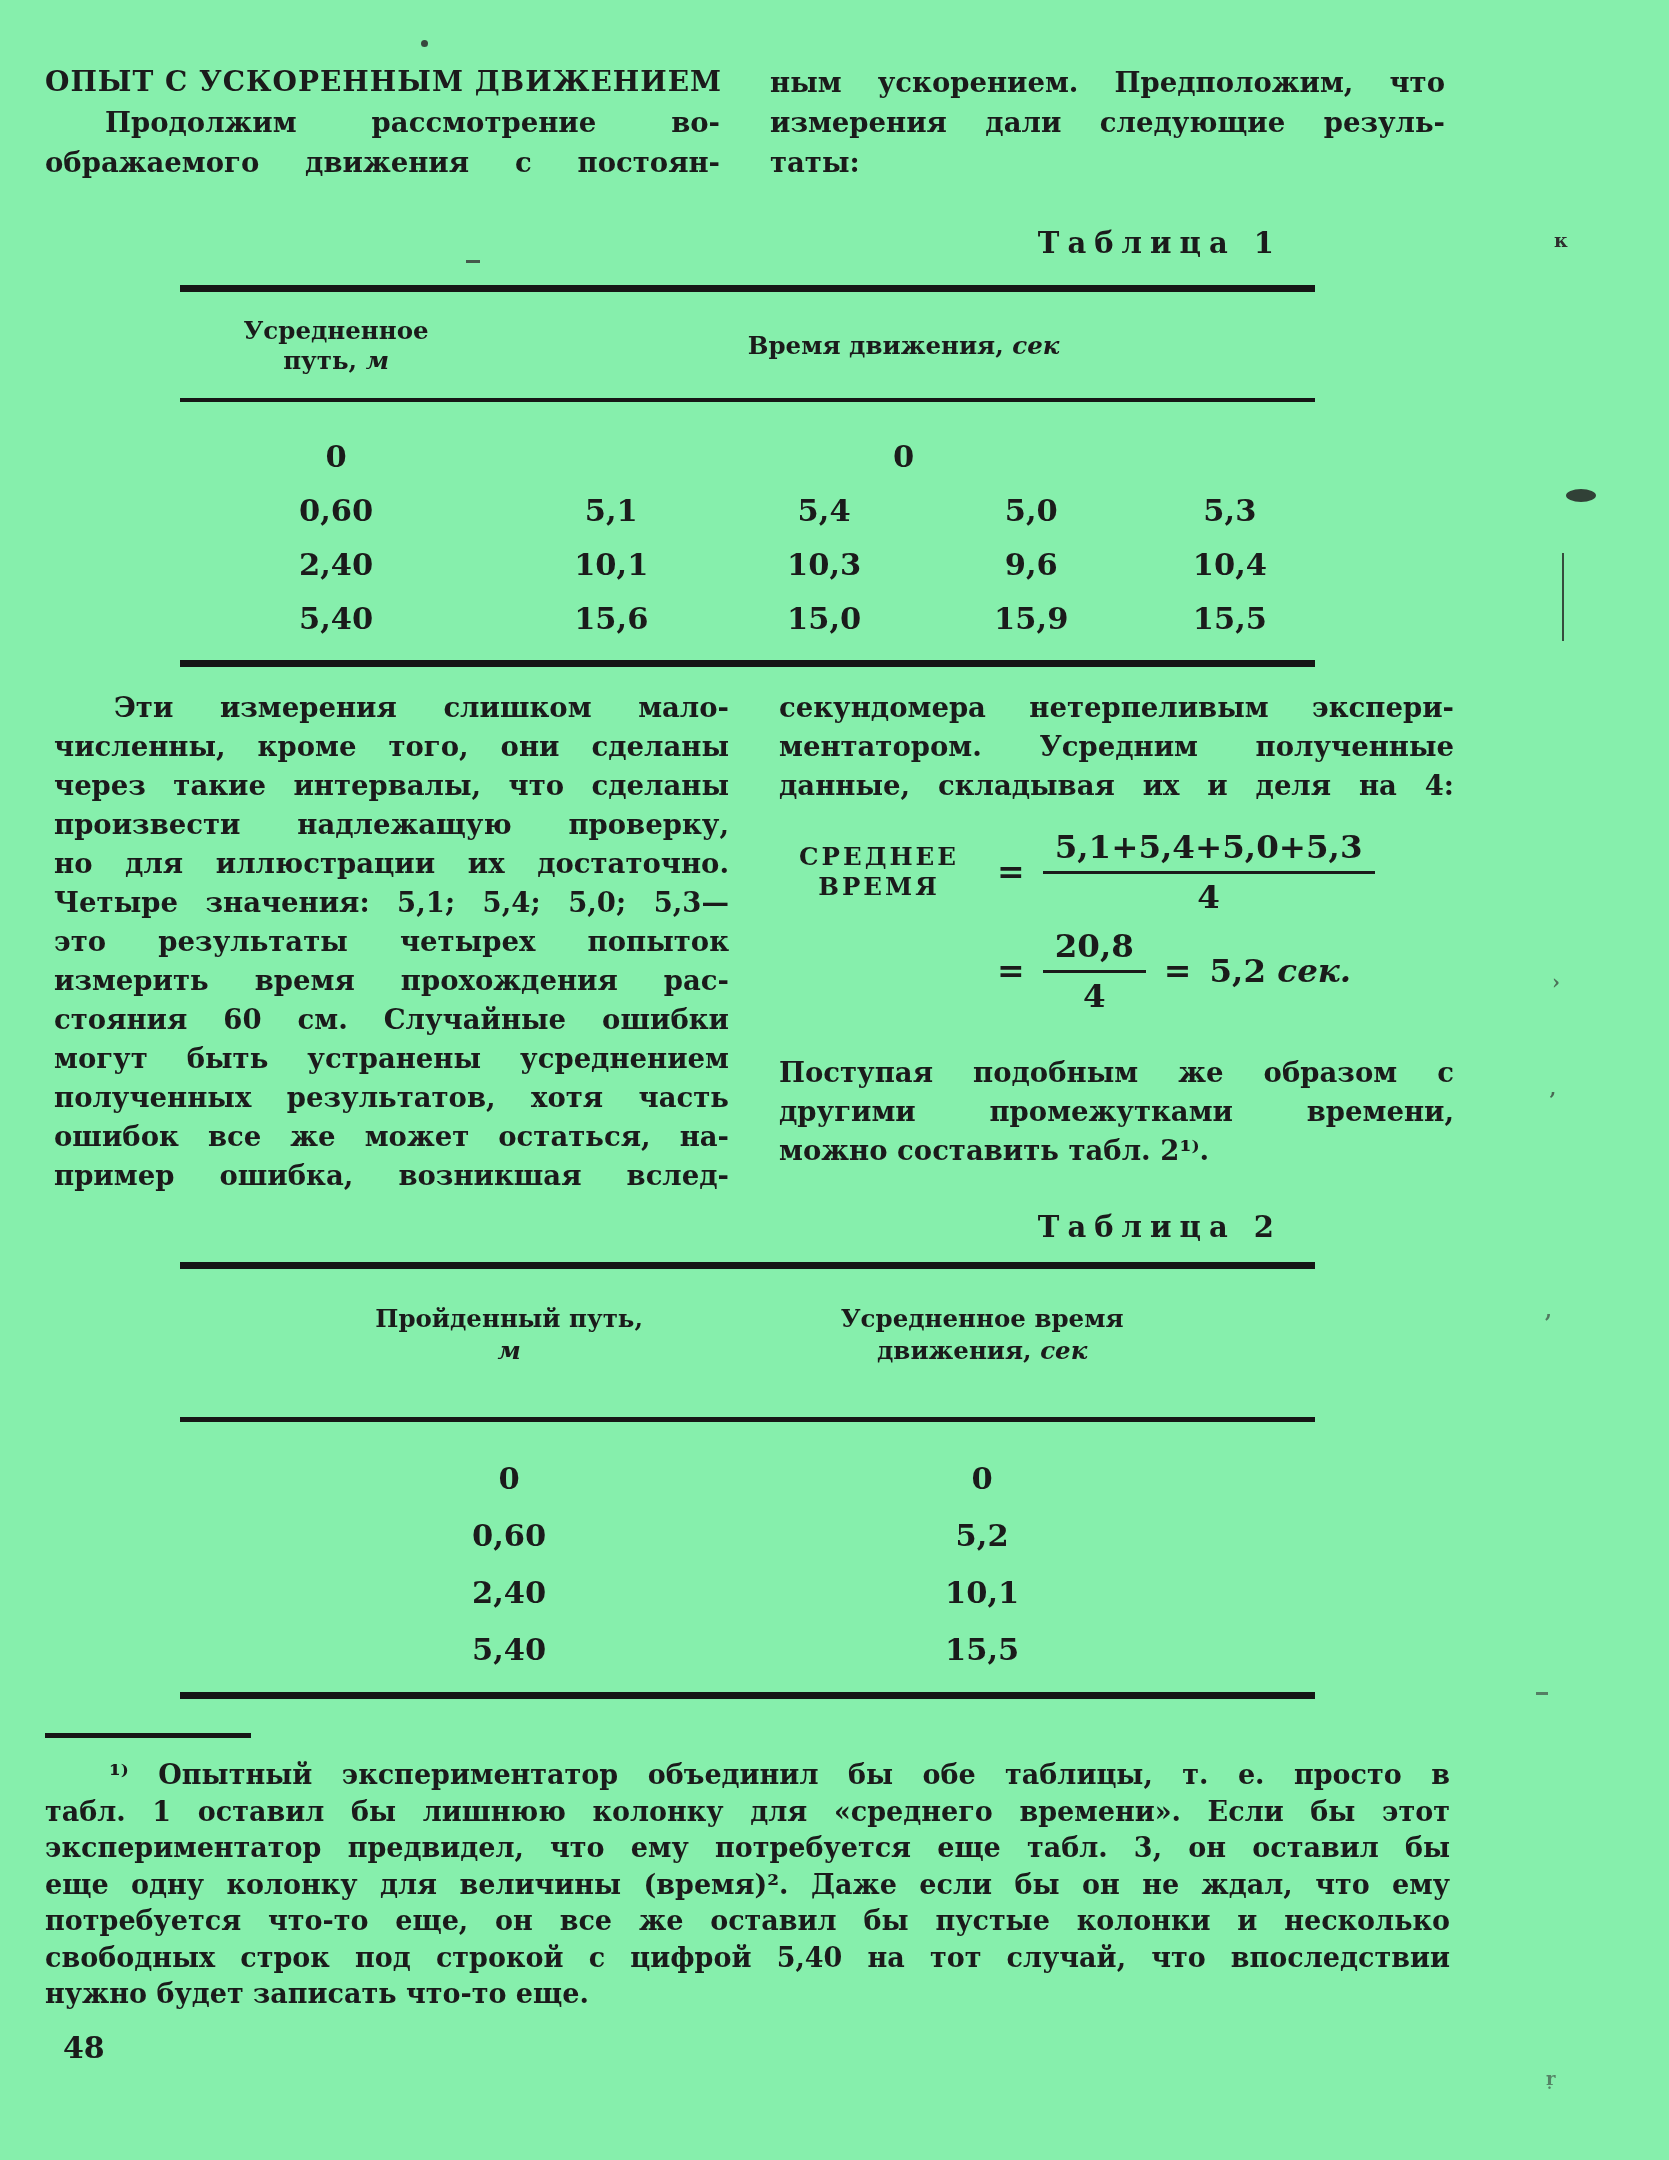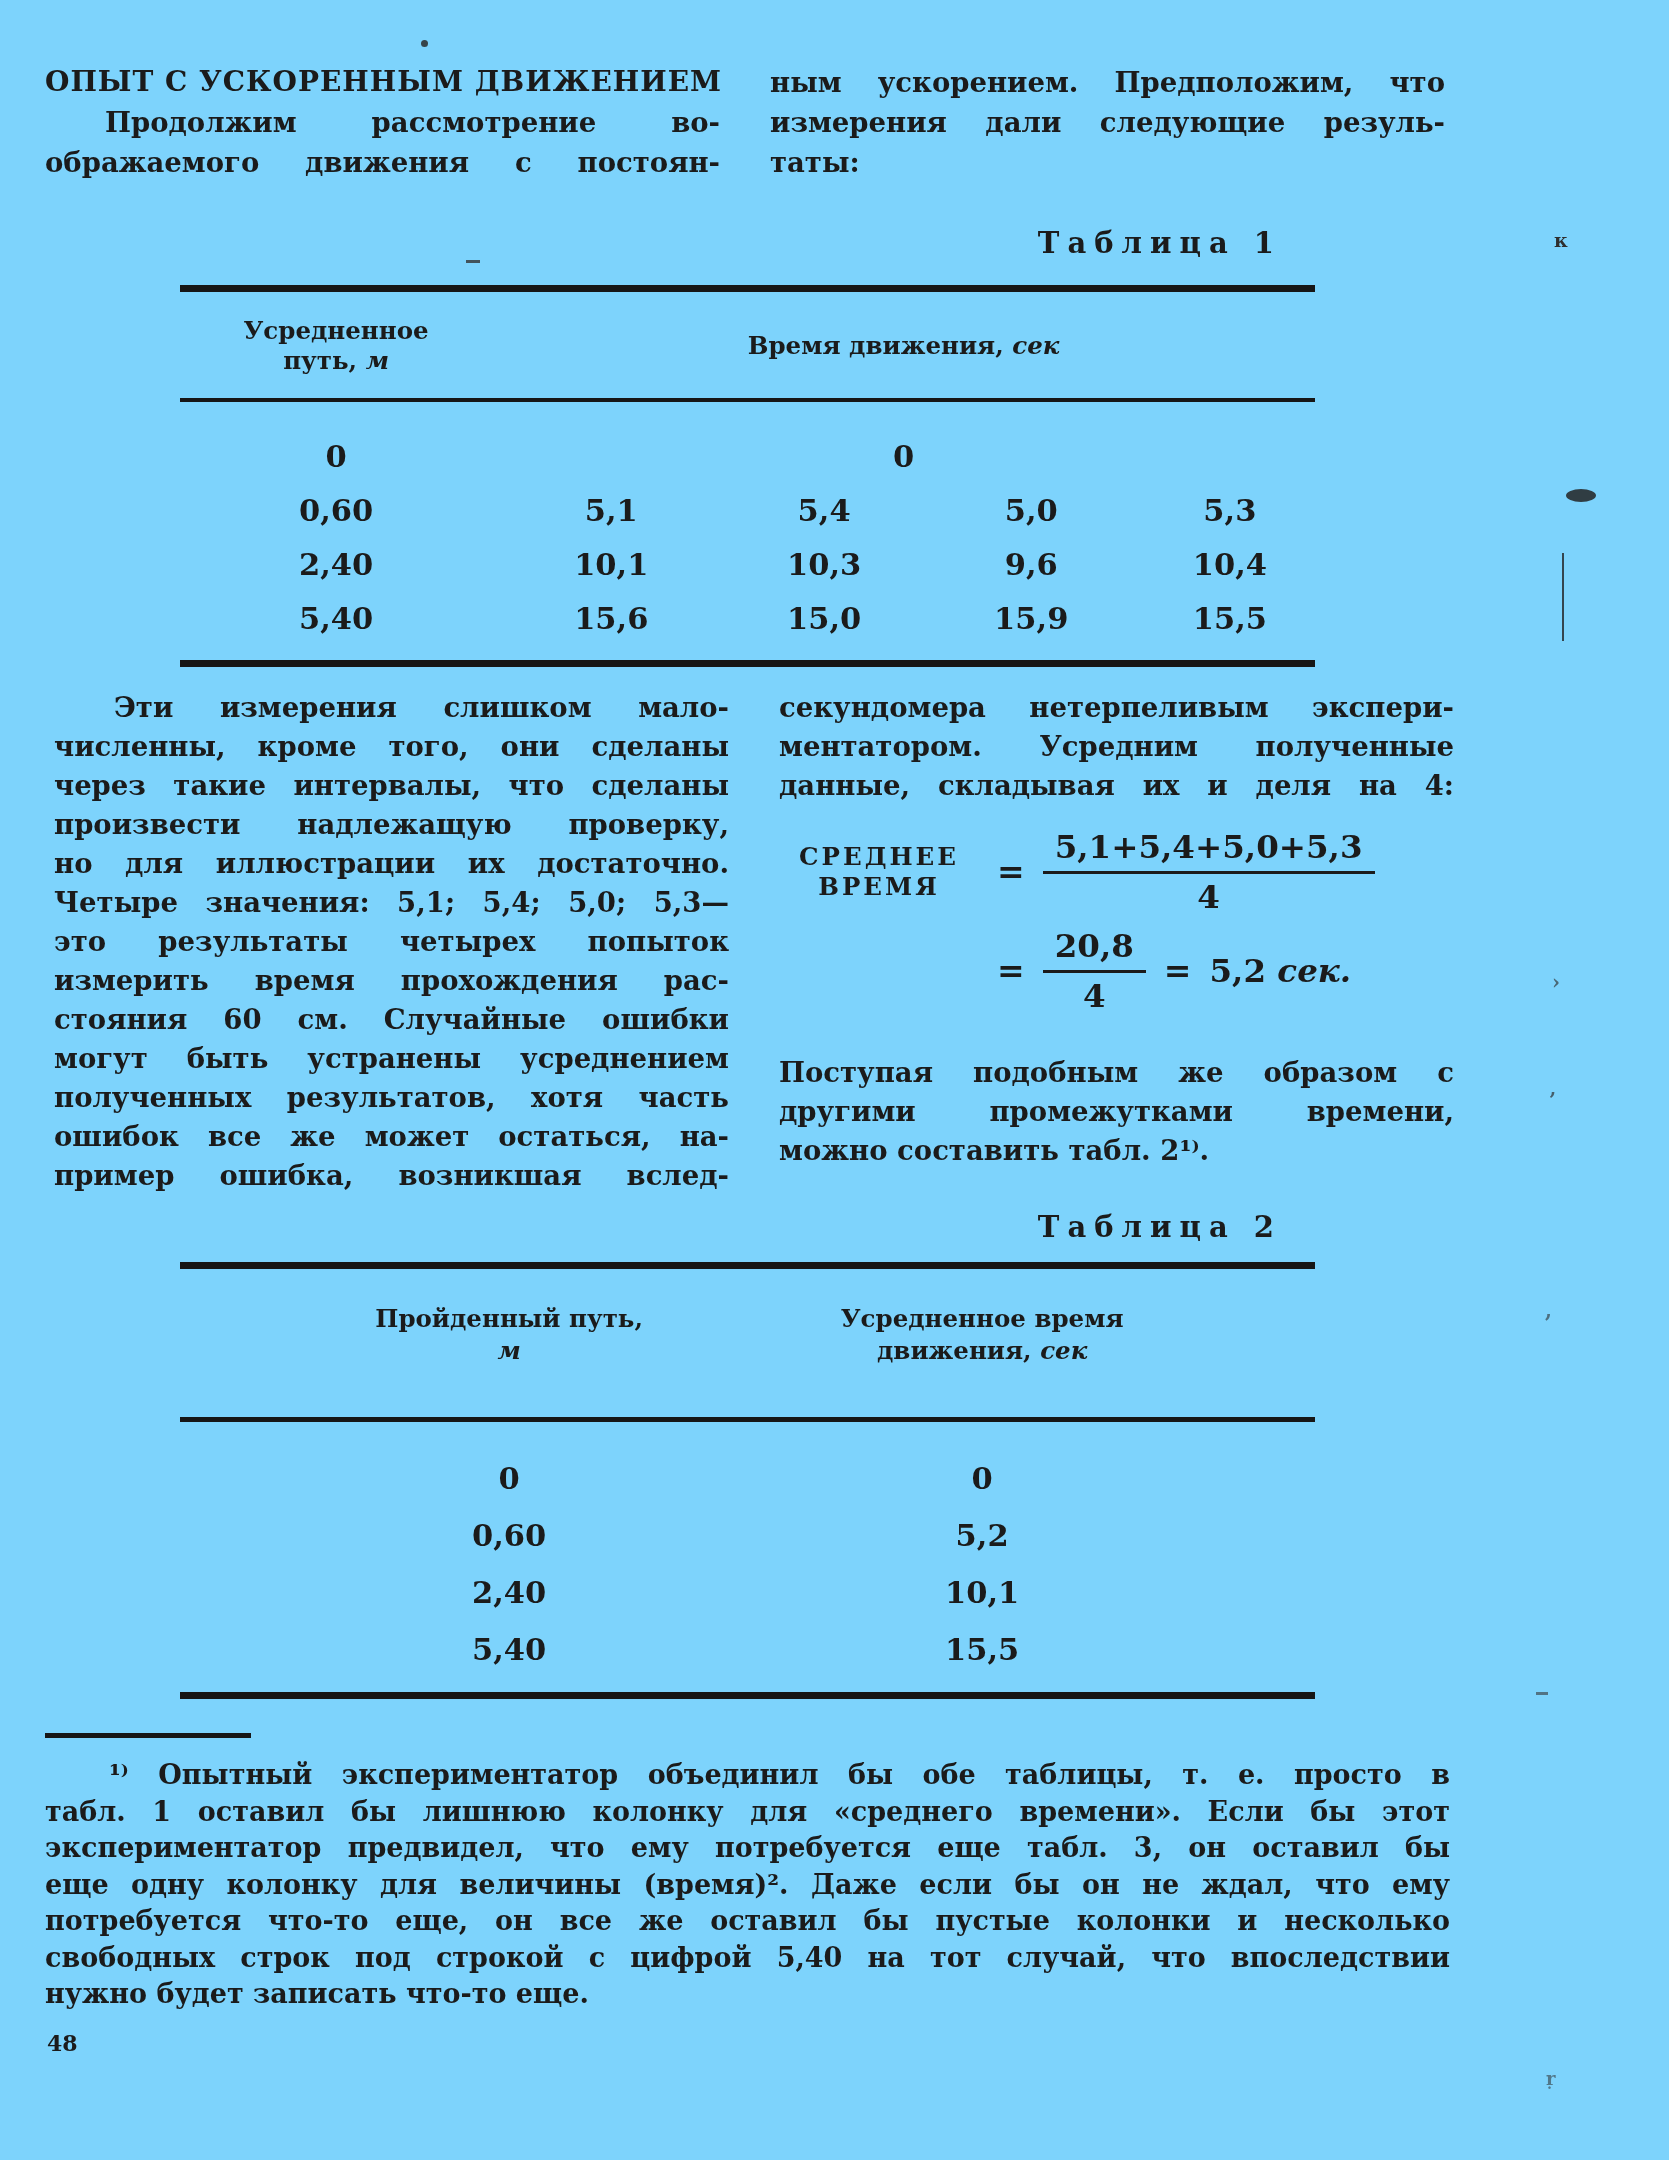--- a/index.html
+++ b/index.html
@@ -1,20 +1,20 @@
 <!DOCTYPE html>
 <html><head>
 <meta charset="utf-8">
 <style>
   html,body { margin:0; padding:0; }
   body { background:#e8e8e6; }
   .page {
     position:relative;
     width:1669px; height:2160px;
-    background:#7dd3fc;
+    background:#86efac;
     color:#1b1b1b;
     font-family:"DejaVu Serif","Liberation Serif",serif;
     font-weight:700;
     overflow:hidden;
   }
   
   .intro { position:absolute; top:62px; left:45px; width:1400px; display:flex; gap:50px; }
   .col { width:675px; font-size:27.5px; line-height:40px; }
   .section-heading { font-size:28px; letter-spacing:1px; line-height:40px; white-space:nowrap; }
   .jlines div { text-align:justify; text-align-last:justify; }
@@ -51,21 +51,21 @@
   .f-eq { font-size:33px; }
   .frac { display:inline-block; text-align:center; font-size:32.5px; }
   .frac .num { padding:0 12px 5px 12px; border-bottom:3px solid #1b1b1b; }
   .frac .den { padding-top:3px; }
   .f-res { font-size:32.5px; white-space:nowrap; }
   
   .footnote-rule { position:absolute; top:1733px; left:45px; width:206px; height:5px; background:#161616; }
   .footnote { position:absolute; top:1757px; left:45px; width:1405px; font-size:27px; line-height:36.5px; }
   .footnote.jlines.indent-first div:first-child { text-indent:64px; }
   
-  .page-number { position:absolute; top:2030px; left:47px; font-size:22px; }
+  .page-number { position:absolute; top:2030px; left:63px; font-size:30px; }
   
   .art { position:absolute; color:#2e2e2e; font-size:20px; line-height:1; }
   .art-dot { width:7px; height:7px; border-radius:50%; background:#2a2a2a; opacity:.85; }
   .art-dash { height:3px; background:#333; opacity:.8; }
   .art-blob { width:30px; height:13px; border-radius:50%; background:#222; opacity:.85; }
   .art-vline { width:2px; background:#222; opacity:.8; }
 </style>
 </head>
 <body>
 

